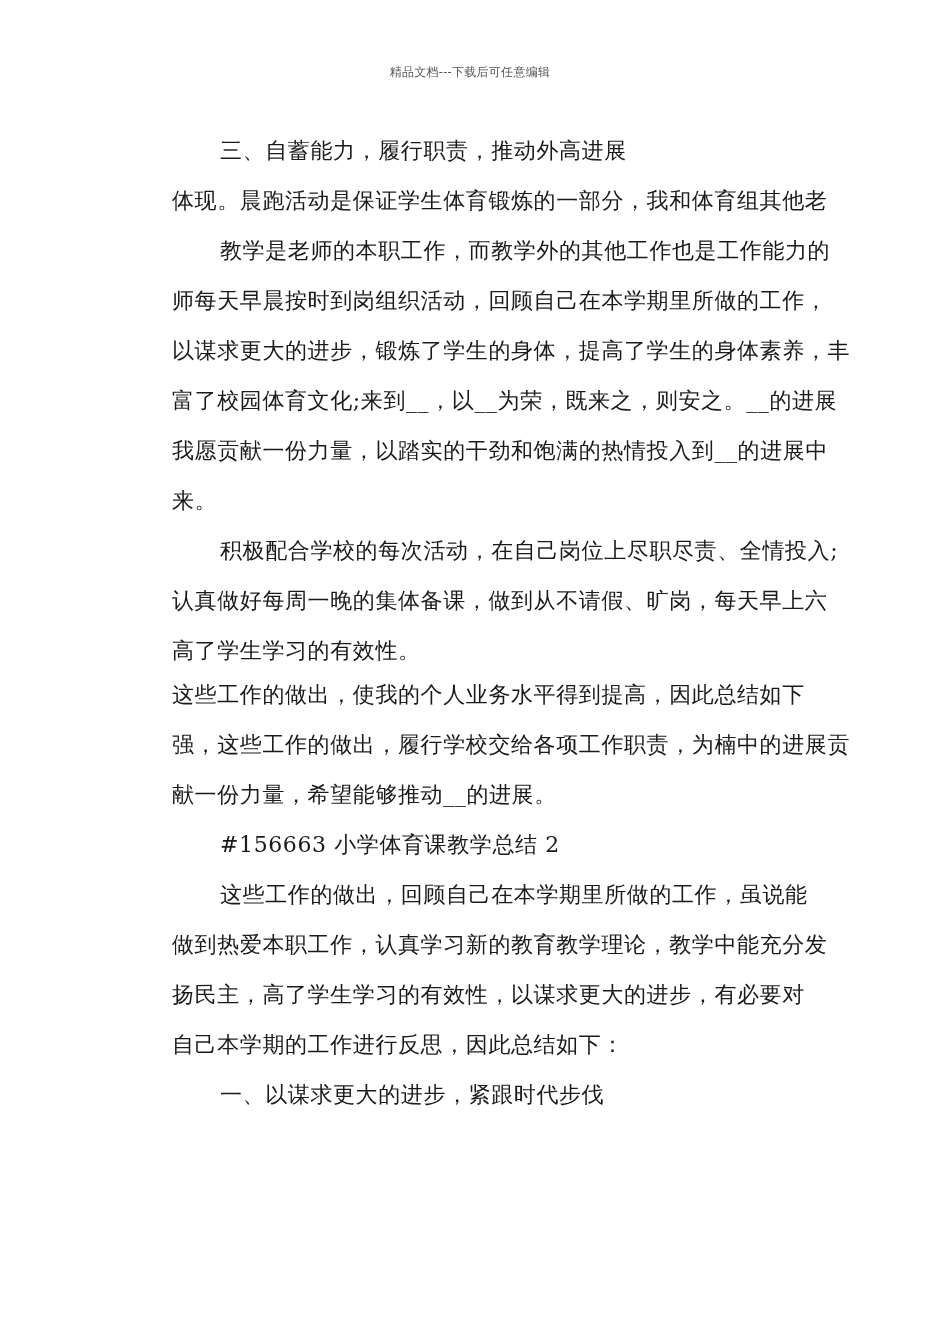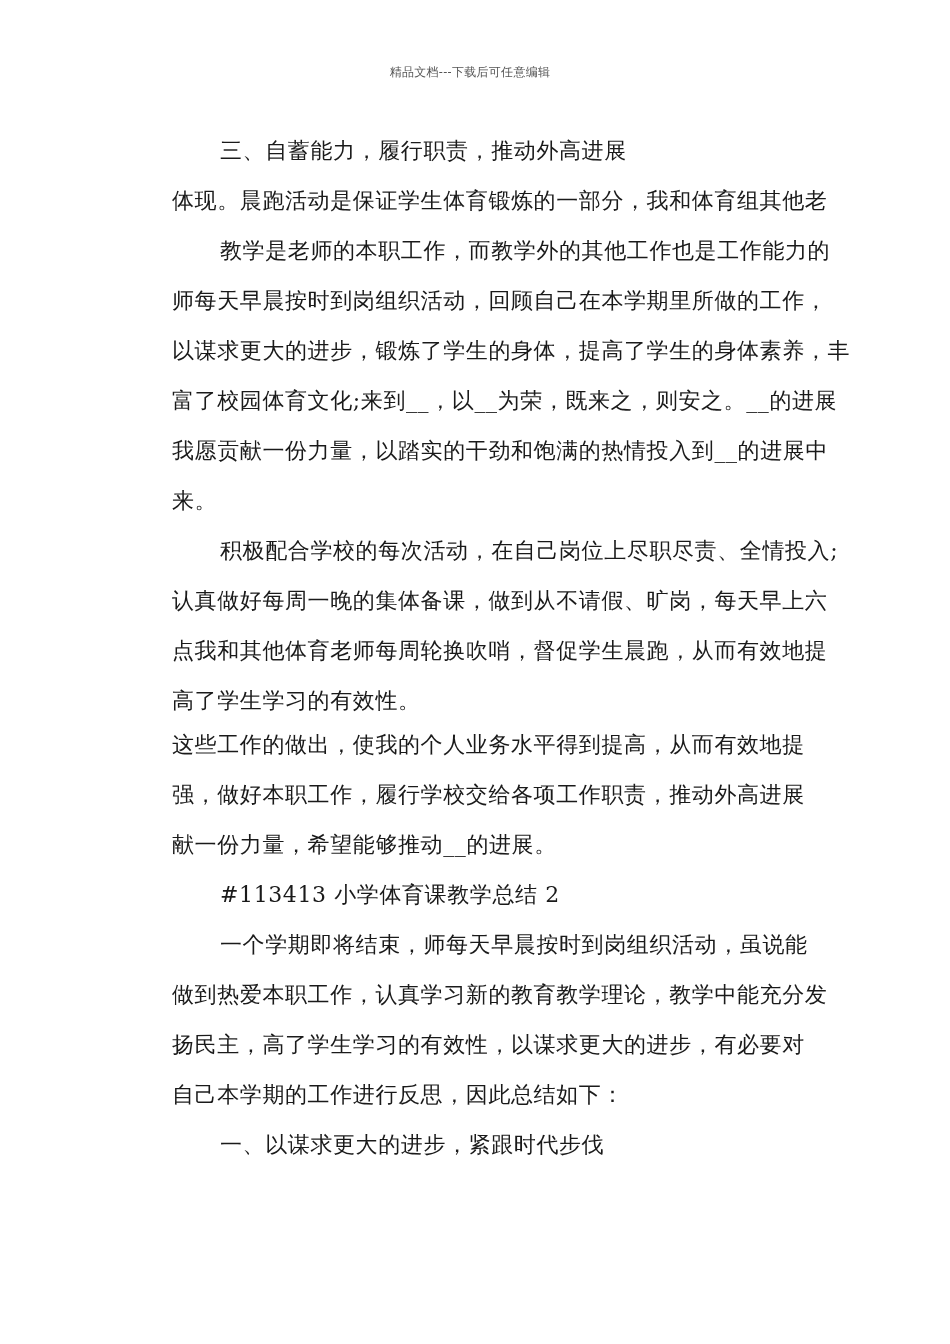--- a/index.html
+++ b/index.html
@@ -22,24 +22,23 @@
   <div class="line indent-s">三、自蓄能力，履行职责，推动外高进展</div>
   <div class="line">体现。晨跑活动是保证学生体育锻炼的一部分，我和体育组其他老</div>
   <div class="line indent-s">教学是老师的本职工作，而教学外的其他工作也是工作能力的</div>
   <div class="line">师每天早晨按时到岗组织活动，回顾自己在本学期里所做的工作，</div>
   <div class="line">以谋求更大的进步，锻炼了学生的身体，提高了学生的身体素养，丰</div>
   <div class="line">富了校园体育文化;来到__，以__为荣，既来之，则安之。__的进展</div>
   <div class="line">我愿贡献一份力量，以踏实的干劲和饱满的热情投入到__的进展中</div>
   <div class="line">来。</div>
   <div class="line indent-s">积极配合学校的每次活动，在自己岗位上尽职尽责、全情投入;</div>
   <div class="line">认真做好每周一晚的集体备课，做到从不请假、旷岗，每天早上六</div>
-  <div class="line">点我和其他体育老师每周轮换吹哨，督促学生晨跑，从而有效地提</div>
   <div class="line tight">高了学生学习的有效性。</div>
-  <div class="line">这些工作的做出，使我的个人业务水平得到提高，从而有效地提</div>
-  <div class="line">强，做好本职工作，履行学校交给各项工作职责，推动外高进展</div>
+  <div class="line">这些工作的做出，使我的个人业务水平得到提高，因此总结如下</div>
+  <div class="line">强，这些工作的做出，履行学校交给各项工作职责，为楠中的进展贡</div>
   <div class="line">献一份力量，希望能够推动__的进展。</div>
-  <div class="line indent-s">#113413 小学体育课教学总结 2</div>
-  <div class="line indent-s">一个学期即将结束，师每天早晨按时到岗组织活动，虽说能</div>
+  <div class="line indent-s">#156663 小学体育课教学总结 2</div>
+  <div class="line indent-s">这些工作的做出，回顾自己在本学期里所做的工作，虽说能</div>
   <div class="line">做到热爱本职工作，认真学习新的教育教学理论，教学中能充分发</div>
   <div class="line">扬民主，高了学生学习的有效性，以谋求更大的进步，有必要对</div>
   <div class="line">自己本学期的工作进行反思，因此总结如下：</div>
   <div class="line indent-s">一、以谋求更大的进步，紧跟时代步伐</div>
 </div>
 
 </body></html>

